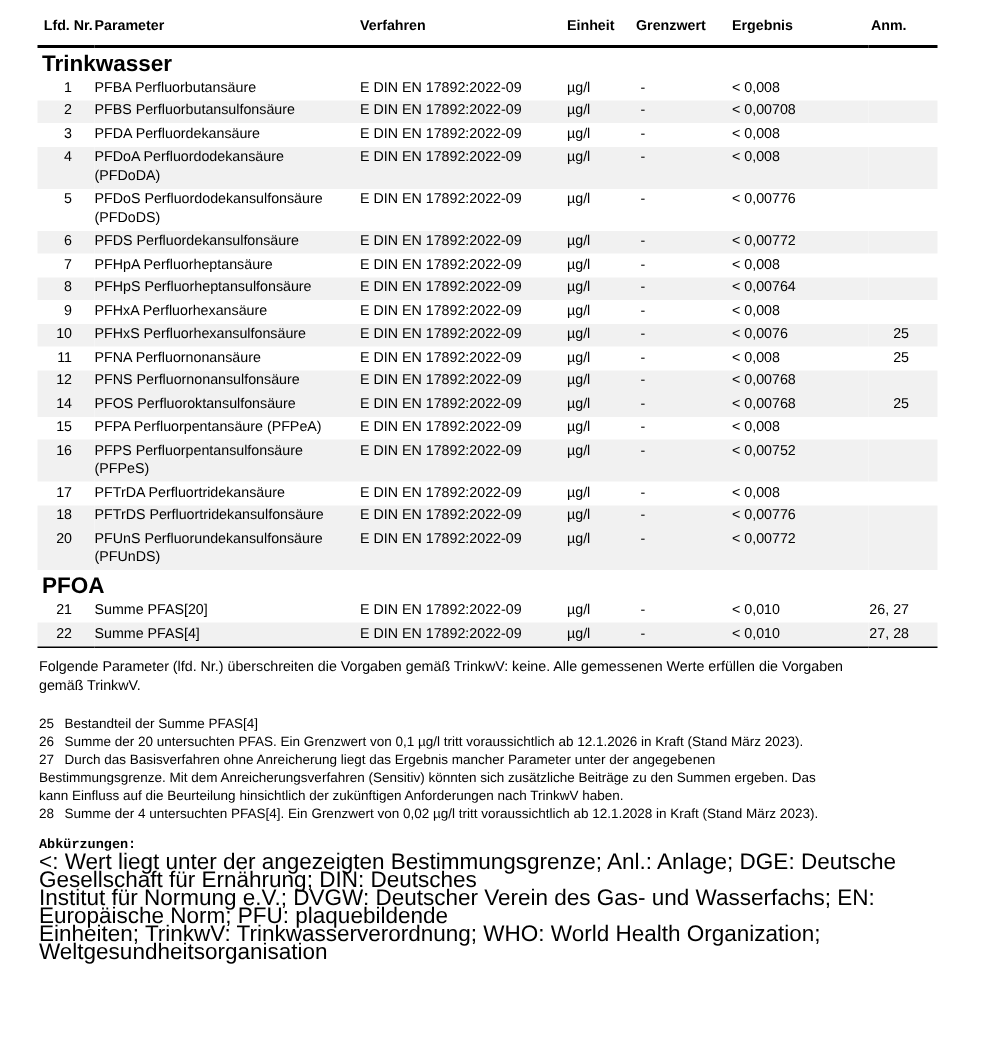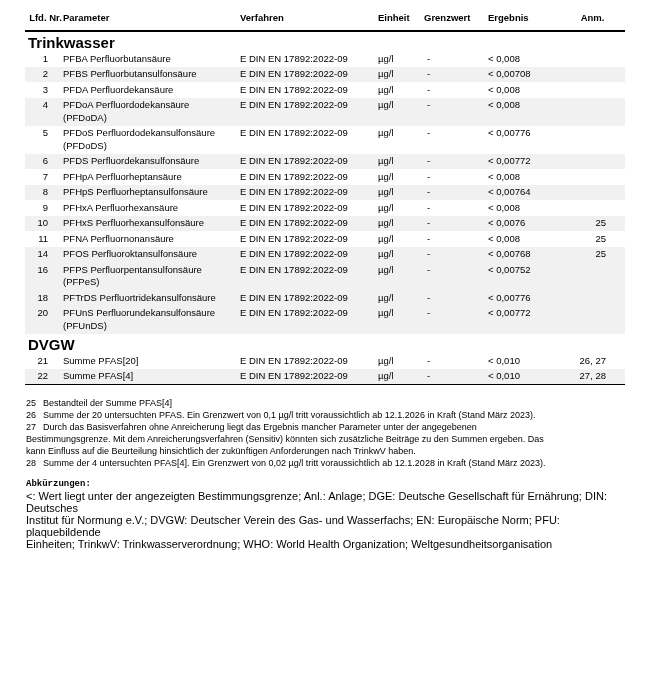--- a/index.html
+++ b/index.html
@@ -90,21 +90,21 @@
   .remark-text { white-space: pre-line; }
 
   .abbrev { margin: 9px 0 0 1px; }
   .abbrev-heading {
     font-size: 9px;
     font-weight: bold;
     line-height: 12px;
     font-family: Liberation Mono, monospace;
   }
   .abbrev-text {
-    font-size: 11px;
+    font-size: 15px;
     line-height: 12px;
     white-space: pre-line;
   }
 </style>
 </head>
 <body>
 
 <div class="page">
 
 
@@ -237,43 +237,70 @@
   <tr>
     <td class="c-nr">11</td>
     <td class="c-param">PFNA Perfluornonansäure</td>
     <td class="c-verf">E DIN EN 17892:2022-09</td>
     <td class="c-einheit">µg/l</td>
     <td class="c-grenz">-</td>
     <td class="c-erg">&lt; 0,008</td>
     <td class="c-anm">25</td>
   </tr>
 
+  <tr class="shaded">
+    <td class="c-nr">12</td>
+    <td class="c-param">PFNS Perfluornonansulfonsäure</td>
+    <td class="c-verf">E DIN EN 17892:2022-09</td>
+    <td class="c-einheit">µg/l</td>
+    <td class="c-grenz">-</td>
+    <td class="c-erg">&lt; 0,00768</td>
+    <td class="c-anm"></td>
+  </tr>
 
 
   <tr class="shaded">
     <td class="c-nr">14</td>
     <td class="c-param">PFOS Perfluoroktansulfonsäure</td>
     <td class="c-verf">E DIN EN 17892:2022-09</td>
     <td class="c-einheit">µg/l</td>
     <td class="c-grenz">-</td>
     <td class="c-erg">&lt; 0,00768</td>
     <td class="c-anm">25</td>
   </tr>
 
+  <tr>
+    <td class="c-nr">15</td>
+    <td class="c-param">PFPA Perfluorpentansäure (PFPeA)</td>
+    <td class="c-verf">E DIN EN 17892:2022-09</td>
+    <td class="c-einheit">µg/l</td>
+    <td class="c-grenz">-</td>
+    <td class="c-erg">&lt; 0,008</td>
+    <td class="c-anm"></td>
+  </tr>
 
   <tr class="shaded">
     <td class="c-nr">16</td>
     <td class="c-param">PFPS Perfluorpentansulfonsäure<br>(PFPeS)</td>
     <td class="c-verf">E DIN EN 17892:2022-09</td>
     <td class="c-einheit">µg/l</td>
     <td class="c-grenz">-</td>
     <td class="c-erg">&lt; 0,00752</td>
     <td class="c-anm"></td>
   </tr>
 
+  <tr>
+    <td class="c-nr">17</td>
+    <td class="c-param">PFTrDA Perfluortridekansäure</td>
+    <td class="c-verf">E DIN EN 17892:2022-09</td>
+    <td class="c-einheit">µg/l</td>
+    <td class="c-grenz">-</td>
+    <td class="c-erg">&lt; 0,008</td>
+    <td class="c-anm"></td>
+  </tr>
 
   <tr class="shaded">
     <td class="c-nr">18</td>
     <td class="c-param">PFTrDS Perfluortridekansulfonsäure</td>
     <td class="c-verf">E DIN EN 17892:2022-09</td>
     <td class="c-einheit">µg/l</td>
     <td class="c-grenz">-</td>
     <td class="c-erg">&lt; 0,00776</td>
     <td class="c-anm"></td>
   </tr>
@@ -283,21 +310,21 @@
     <td class="c-nr">20</td>
     <td class="c-param">PFUnS Perfluorundekansulfonsäure<br>(PFUnDS)</td>
     <td class="c-verf">E DIN EN 17892:2022-09</td>
     <td class="c-einheit">µg/l</td>
     <td class="c-grenz">-</td>
     <td class="c-erg">&lt; 0,00772</td>
     <td class="c-anm"></td>
   </tr>
 
   <tr class="section-row">
-    <td colspan="7">DVGW</td>
+    <td colspan="7">PFOA</td>
   </tr>
 
   <tr>
     <td class="c-nr">21</td>
     <td class="c-param">Summe PFAS[20]</td>
     <td class="c-verf">E DIN EN 17892:2022-09</td>
     <td class="c-einheit">µg/l</td>
     <td class="c-grenz">-</td>
     <td class="c-erg">&lt; 0,010</td>
     <td class="c-anm">26, 27</td>
@@ -308,20 +335,22 @@
     <td class="c-param">Summe PFAS[4]</td>
     <td class="c-verf">E DIN EN 17892:2022-09</td>
     <td class="c-einheit">µg/l</td>
     <td class="c-grenz">-</td>
     <td class="c-erg">&lt; 0,010</td>
     <td class="c-anm">27, 28</td>
   </tr>
 </tbody>
   </table>
 
+  <div class="summary">Folgende Parameter (lfd. Nr.) überschreiten die Vorgaben gemäß TrinkwV: keine. Alle gemessenen Werte erfüllen die Vorgaben
+gemäß TrinkwV.</div>
 
   <div class="remarks">
     <div>
   <div class="remark"><span class="remark-nr">25</span><span class="remark-text">Bestandteil der Summe PFAS[4]</span></div>
 
   <div class="remark"><span class="remark-nr">26</span><span class="remark-text">Summe der 20 untersuchten PFAS. Ein Grenzwert von 0,1 µg/l tritt voraussichtlich ab 12.1.2026 in Kraft (Stand März 2023).</span></div>
 
   <div class="remark"><span class="remark-nr">27</span><span class="remark-text">Durch das Basisverfahren ohne Anreicherung liegt das Ergebnis mancher Parameter unter der angegebenen
 Bestimmungsgrenze. Mit dem Anreicherungsverfahren (Sensitiv) könnten sich zusätzliche Beiträge zu den Summen ergeben. Das
 kann Einfluss auf die Beurteilung hinsichtlich der zukünftigen Anforderungen nach TrinkwV haben.</span></div>

